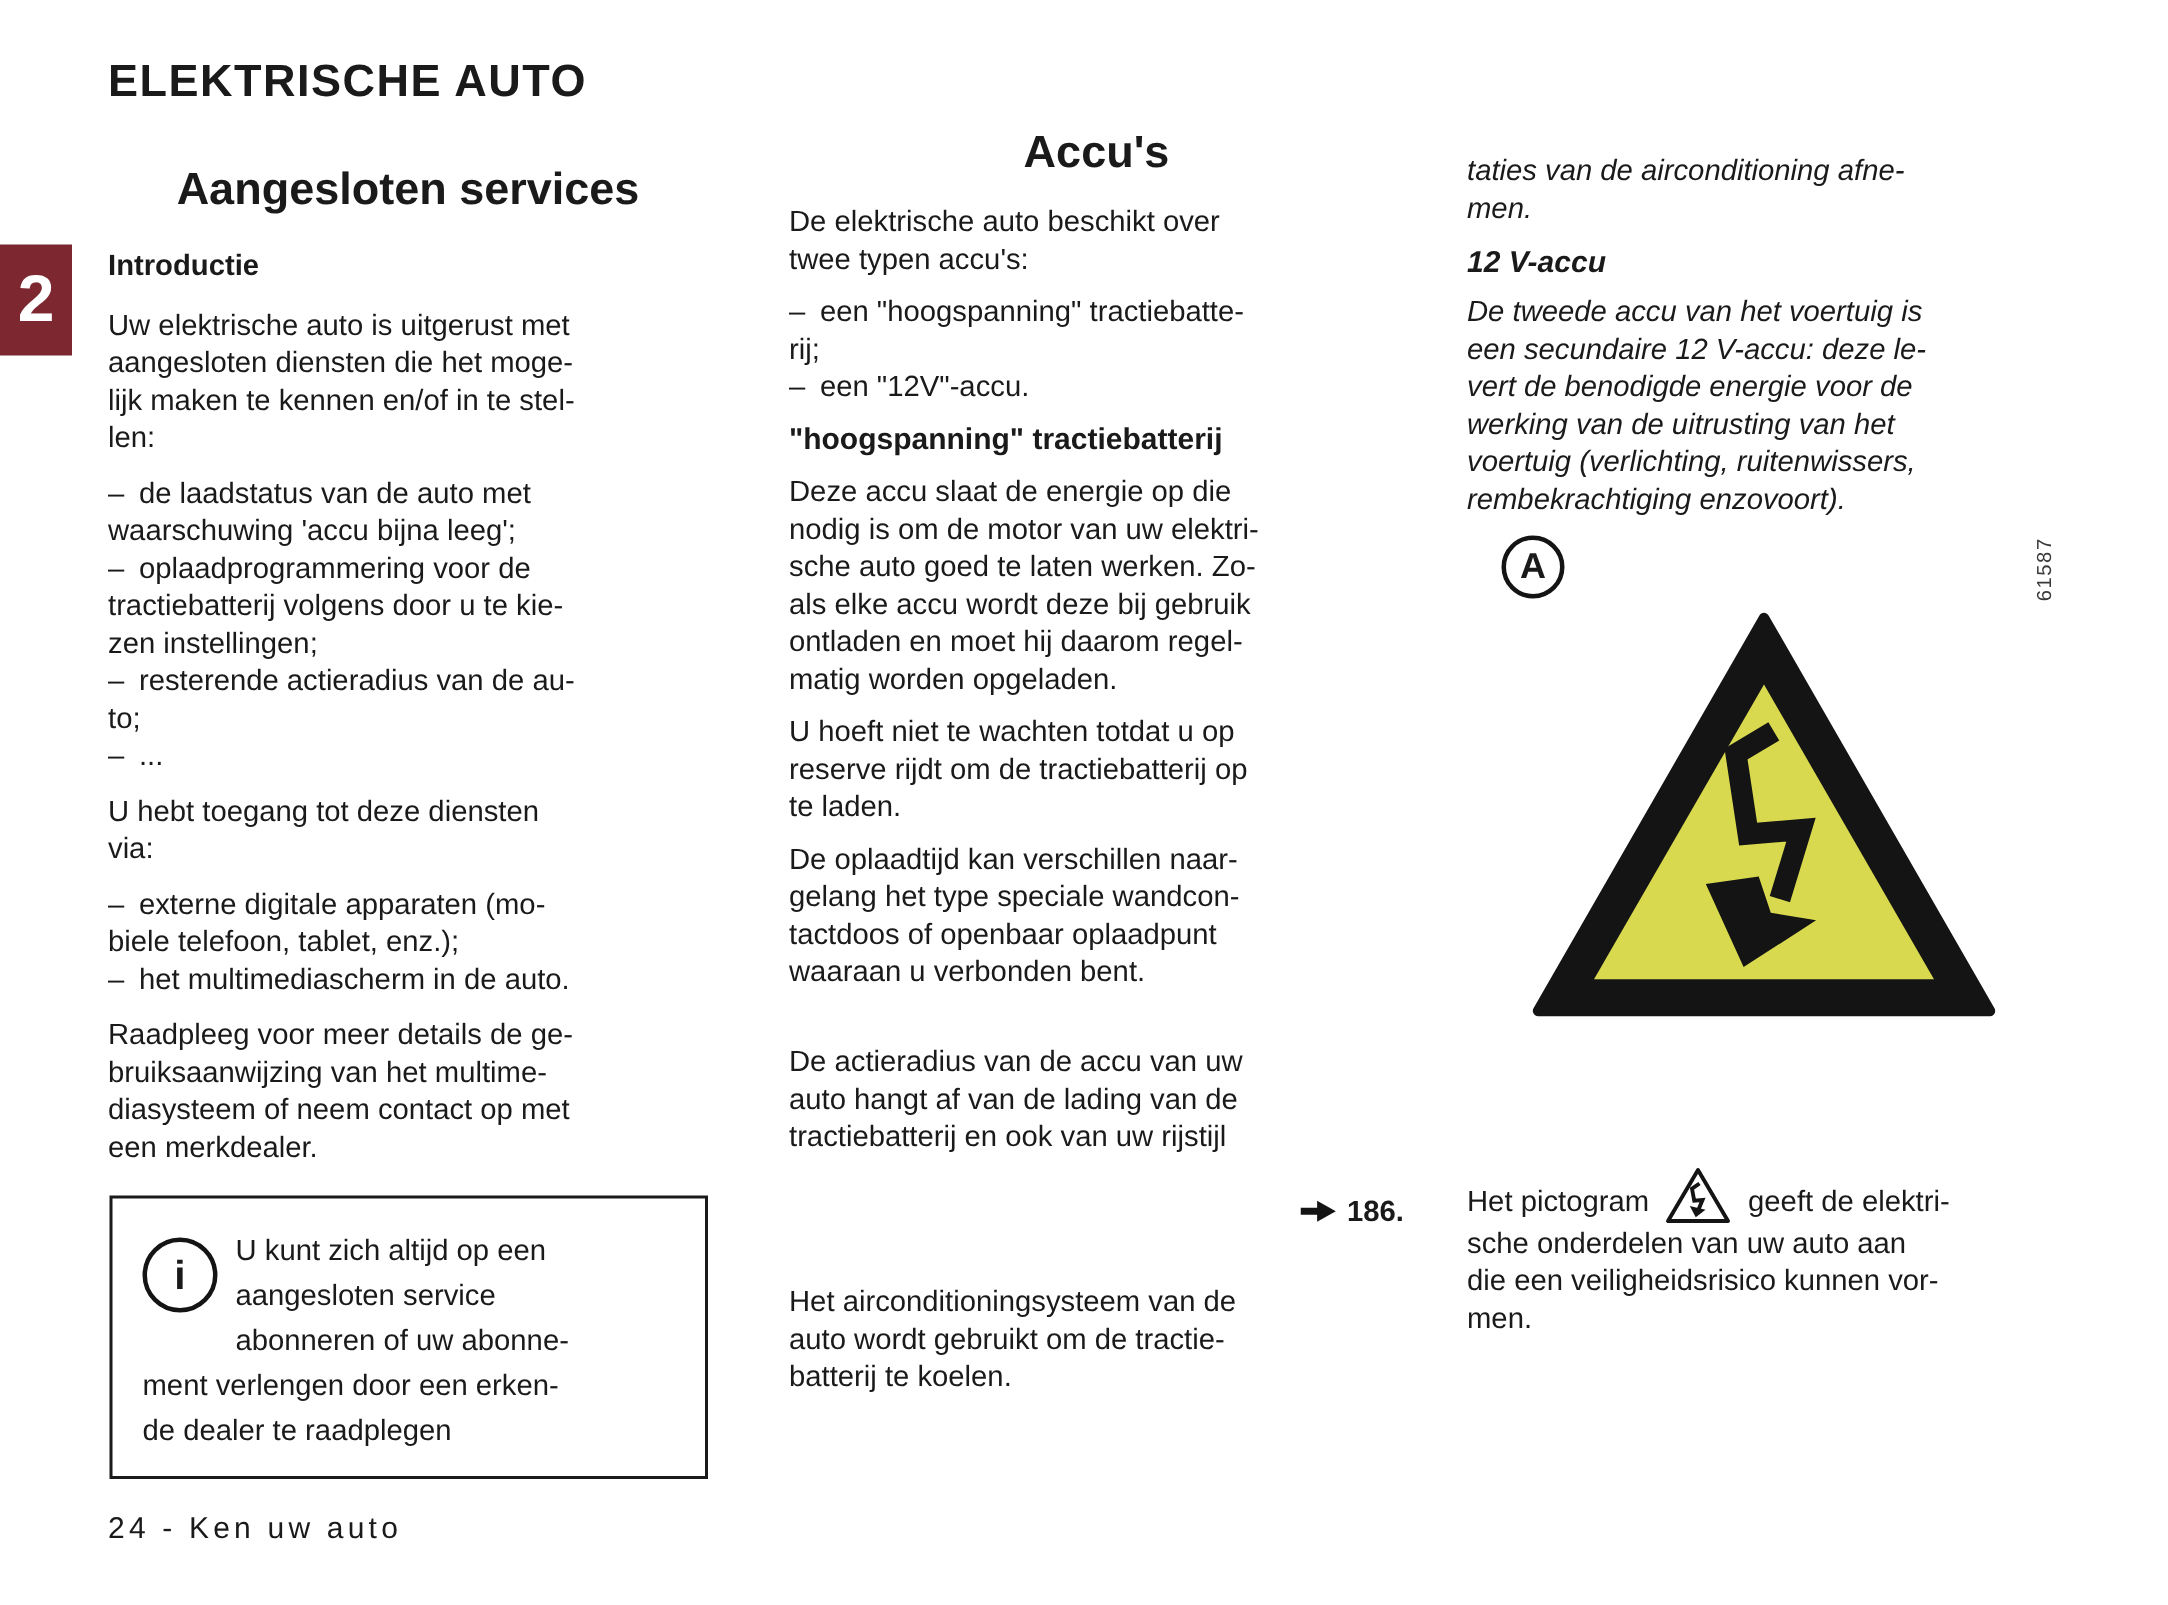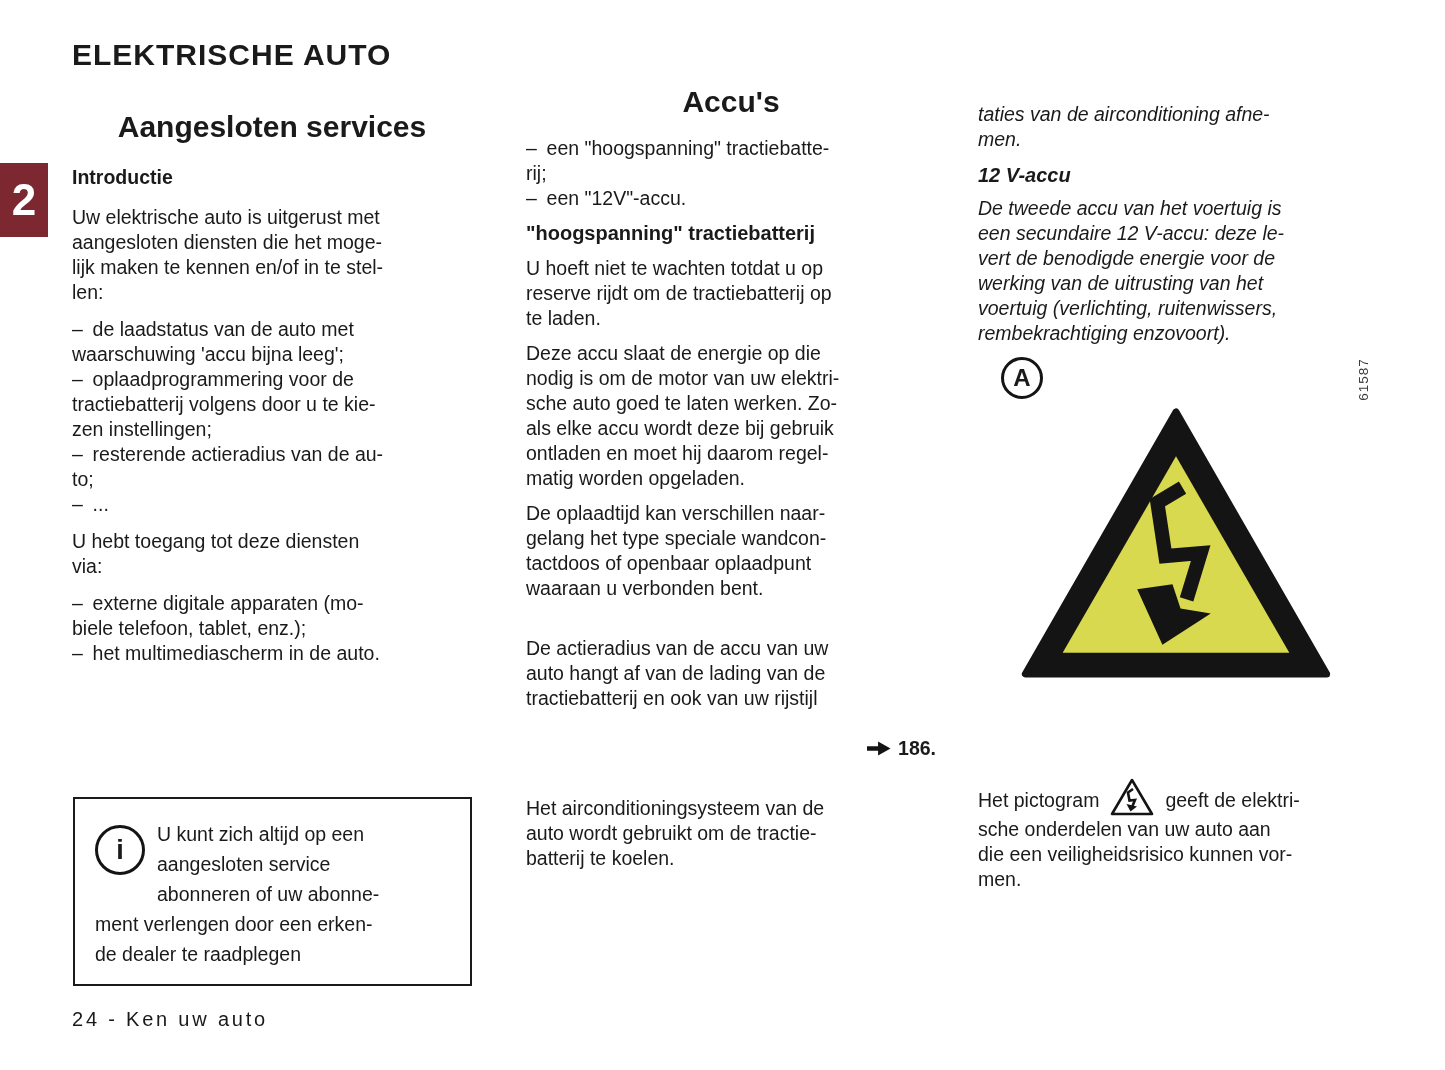--- a/index.html
+++ b/index.html
@@ -92,50 +92,56 @@
 tractiebatterij volgens door u te kie-
 zen instellingen;
 – resterende actieradius van de au-
 to;
 – ...</p>
     <p class="para">U hebt toegang tot deze diensten
 via:</p>
     <p class="para">– externe digitale apparaten (mo-
 biele telefoon, tablet, enz.);
 – het multimediascherm in de auto.</p>
+    <p class="para">Raadpleeg voor meer details de ge-
+bruiksaanwijzing van het multime-
+diasysteem of neem contact op met
+een merkdealer.</p>
   </div>
 
   <div class="abs note-box">
     <div class="note-icon-wrap">
       <div class="note-icon">
         <span>i</span>
       </div>
     </div>
     <div class="note-text">U kunt zich altijd op een
 aangesloten service
 abonneren of uw abonne-
 ment verlengen door een erken-
 de dealer te raadplegen</div>
   </div>
 
   <div class="abs col col-mid">
     <h2 class="sec-heading">Accu's</h2>
+    <p class="para">De elektrische auto beschikt over
+twee typen accu's:</p>
     <p class="para">– een "hoogspanning" tractiebatte-
 rij;
 – een "12V"-accu.</p>
     <h3 class="bold-heading">"hoogspanning" tractiebatterij</h3>
-    <p class="para">U hoeft niet te wachten totdat u op
-reserve rijdt om de tractiebatterij op
-te laden.</p>
     <p class="para">Deze accu slaat de energie op die
 nodig is om de motor van uw elektri-
 sche auto goed te laten werken. Zo-
 als elke accu wordt deze bij gebruik
 ontladen en moet hij daarom regel-
 matig worden opgeladen.</p>
+    <p class="para">U hoeft niet te wachten totdat u op
+reserve rijdt om de tractiebatterij op
+te laden.</p>
     <p class="para">De oplaadtijd kan verschillen naar-
 gelang het type speciale wandcon-
 tactdoos of openbaar oplaadpunt
 waaraan u verbonden bent.</p>
     <p class="para">
       <span>De actieradius van de accu van uw
 auto hangt af van de lading van de
 tractiebatterij en ook van uw rijstijl</span>
       <span class="refline">
         <svg class="arrow-ico" width="24" height="17" viewBox="0 0 26 18" aria-hidden="true">

